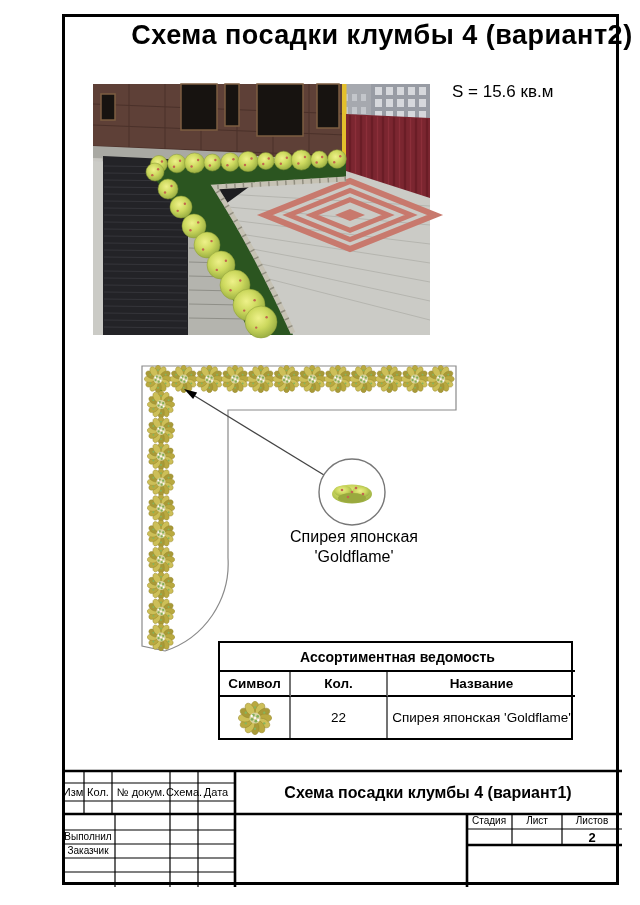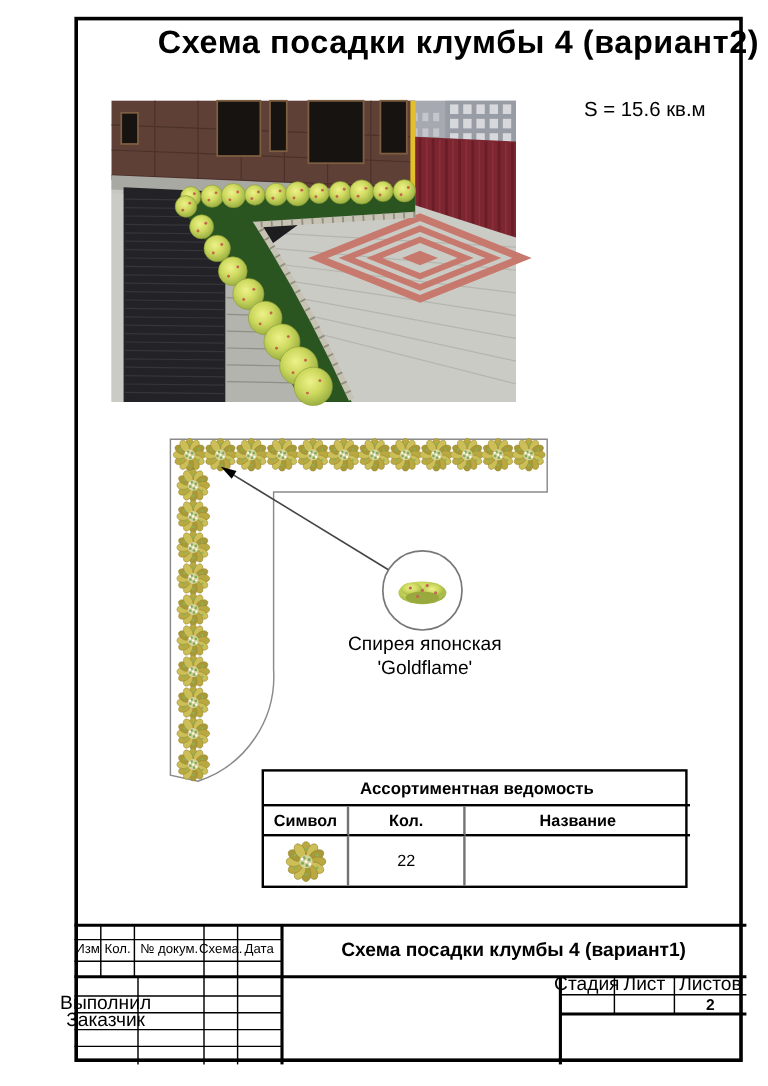--- a/index.html
+++ b/index.html
@@ -13,21 +13,21 @@
 
   #drawing-frame{
     left:62px;top:14px;width:557px;height:871px;
     border:3px solid #000;box-sizing:border-box;
   }
   #page-title{
     left:62px;top:20px;width:640px;text-align:center;
     font-size:27px;font-weight:bold;letter-spacing:0.5px;
   }
   #area-label{
-    left:428px;top:82px;width:160px;font-size:17px;text-align:right;white-space:nowrap;
+    left:452px;top:82px;width:160px;font-size:17px;text-align:left;white-space:nowrap;
   }
   #photo-svg{left:93px;top:84px;}
   #plan-svg{left:135px;top:358px;}
   #plan-svg text{font-family:"Liberation Sans","DejaVu Sans",sans-serif;}
 
   
   #assortment-table{
     left:218px;top:641px;width:355px;
     display:grid;
     grid-template-columns:71px 97px 187px;
@@ -44,21 +44,21 @@
   #assortment-table .last-row{border-bottom:none;}
   #assortment-table .t-title{grid-column:1 / span 3;font-weight:bold;font-size:14px;}
   #assortment-table .t-head{font-weight:bold;}
 
   
   #titleblock-svg{left:58px;top:768px;}
   .tb-label{
     position:absolute;transform:translate(-50%,-50%);
     font-size:11px;white-space:nowrap;line-height:1;
   }
-  .tb-label.mid{font-size:16px;text-align:center;}
+  .tb-label.mid{font-size:10px;text-align:center;}
   #tb-doc-title{font-size:16px;font-weight:bold;}
   #tb-sheets-value{font-size:13px;font-weight:bold;}
 </style>
 </head>
 <body>
 
 <div class="abs" id="drawing-frame"></div>
 
 <div class="abs" id="page-title">Схема посадки клумбы 4 (вариант2)</div>
 
@@ -394,20 +394,21 @@
   <div class="cell t-title last-col">Ассортиментная ведомость</div>
   <div class="cell t-head">Символ</div>
   <div class="cell t-head">Кол.</div>
   <div class="cell t-head last-col">Название</div>
   <div class="cell last-row">
     <svg width="34" height="34" viewBox="0 0 34 34">
       <use href="#plant-symbol" x="0" y="0" width="34" height="34"></use>
     </svg>
   </div>
   <div class="cell last-row">22</div>
+  <div class="cell last-col last-row">Спирея японская 'Goldflame'</div>
 </div>
 
 <svg class="abs" id="titleblock-svg" width="568" height="122" viewBox="58 768 568 122">
   <g stroke="#000" stroke-width="2.6">
     <line x1="62" y1="771" x2="622" y2="771"></line>
     <line x1="235" y1="771" x2="235" y2="887"></line>
     <line x1="62" y1="814" x2="622" y2="814"></line>
     <line x1="467" y1="814" x2="467" y2="887"></line>
     <line x1="467" y1="845" x2="622" y2="845"></line>
   </g>

